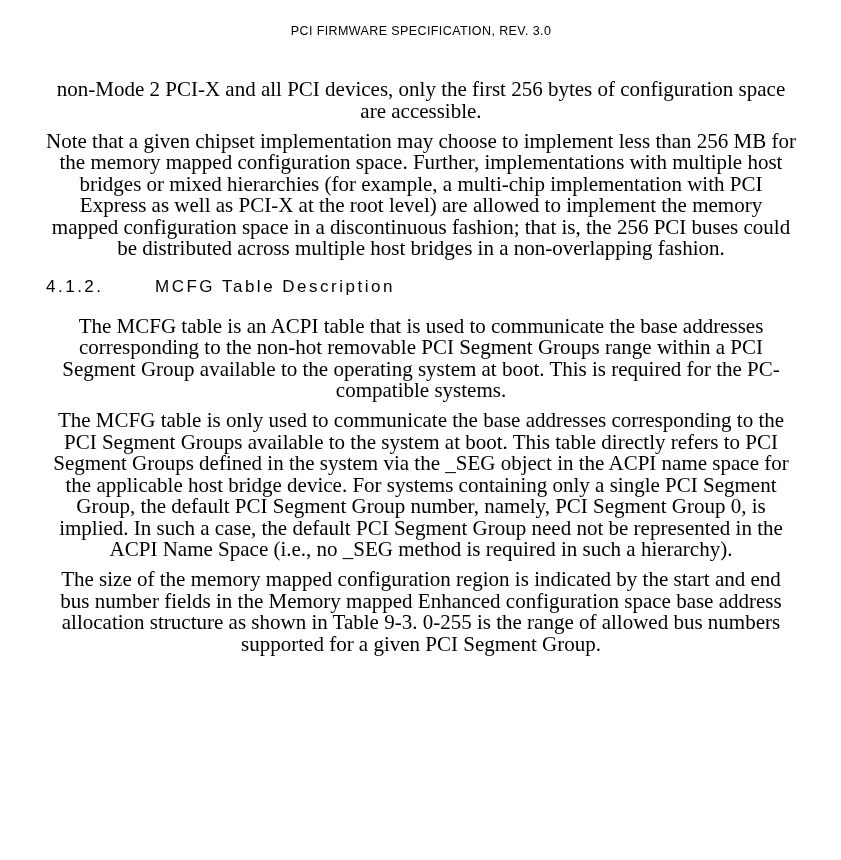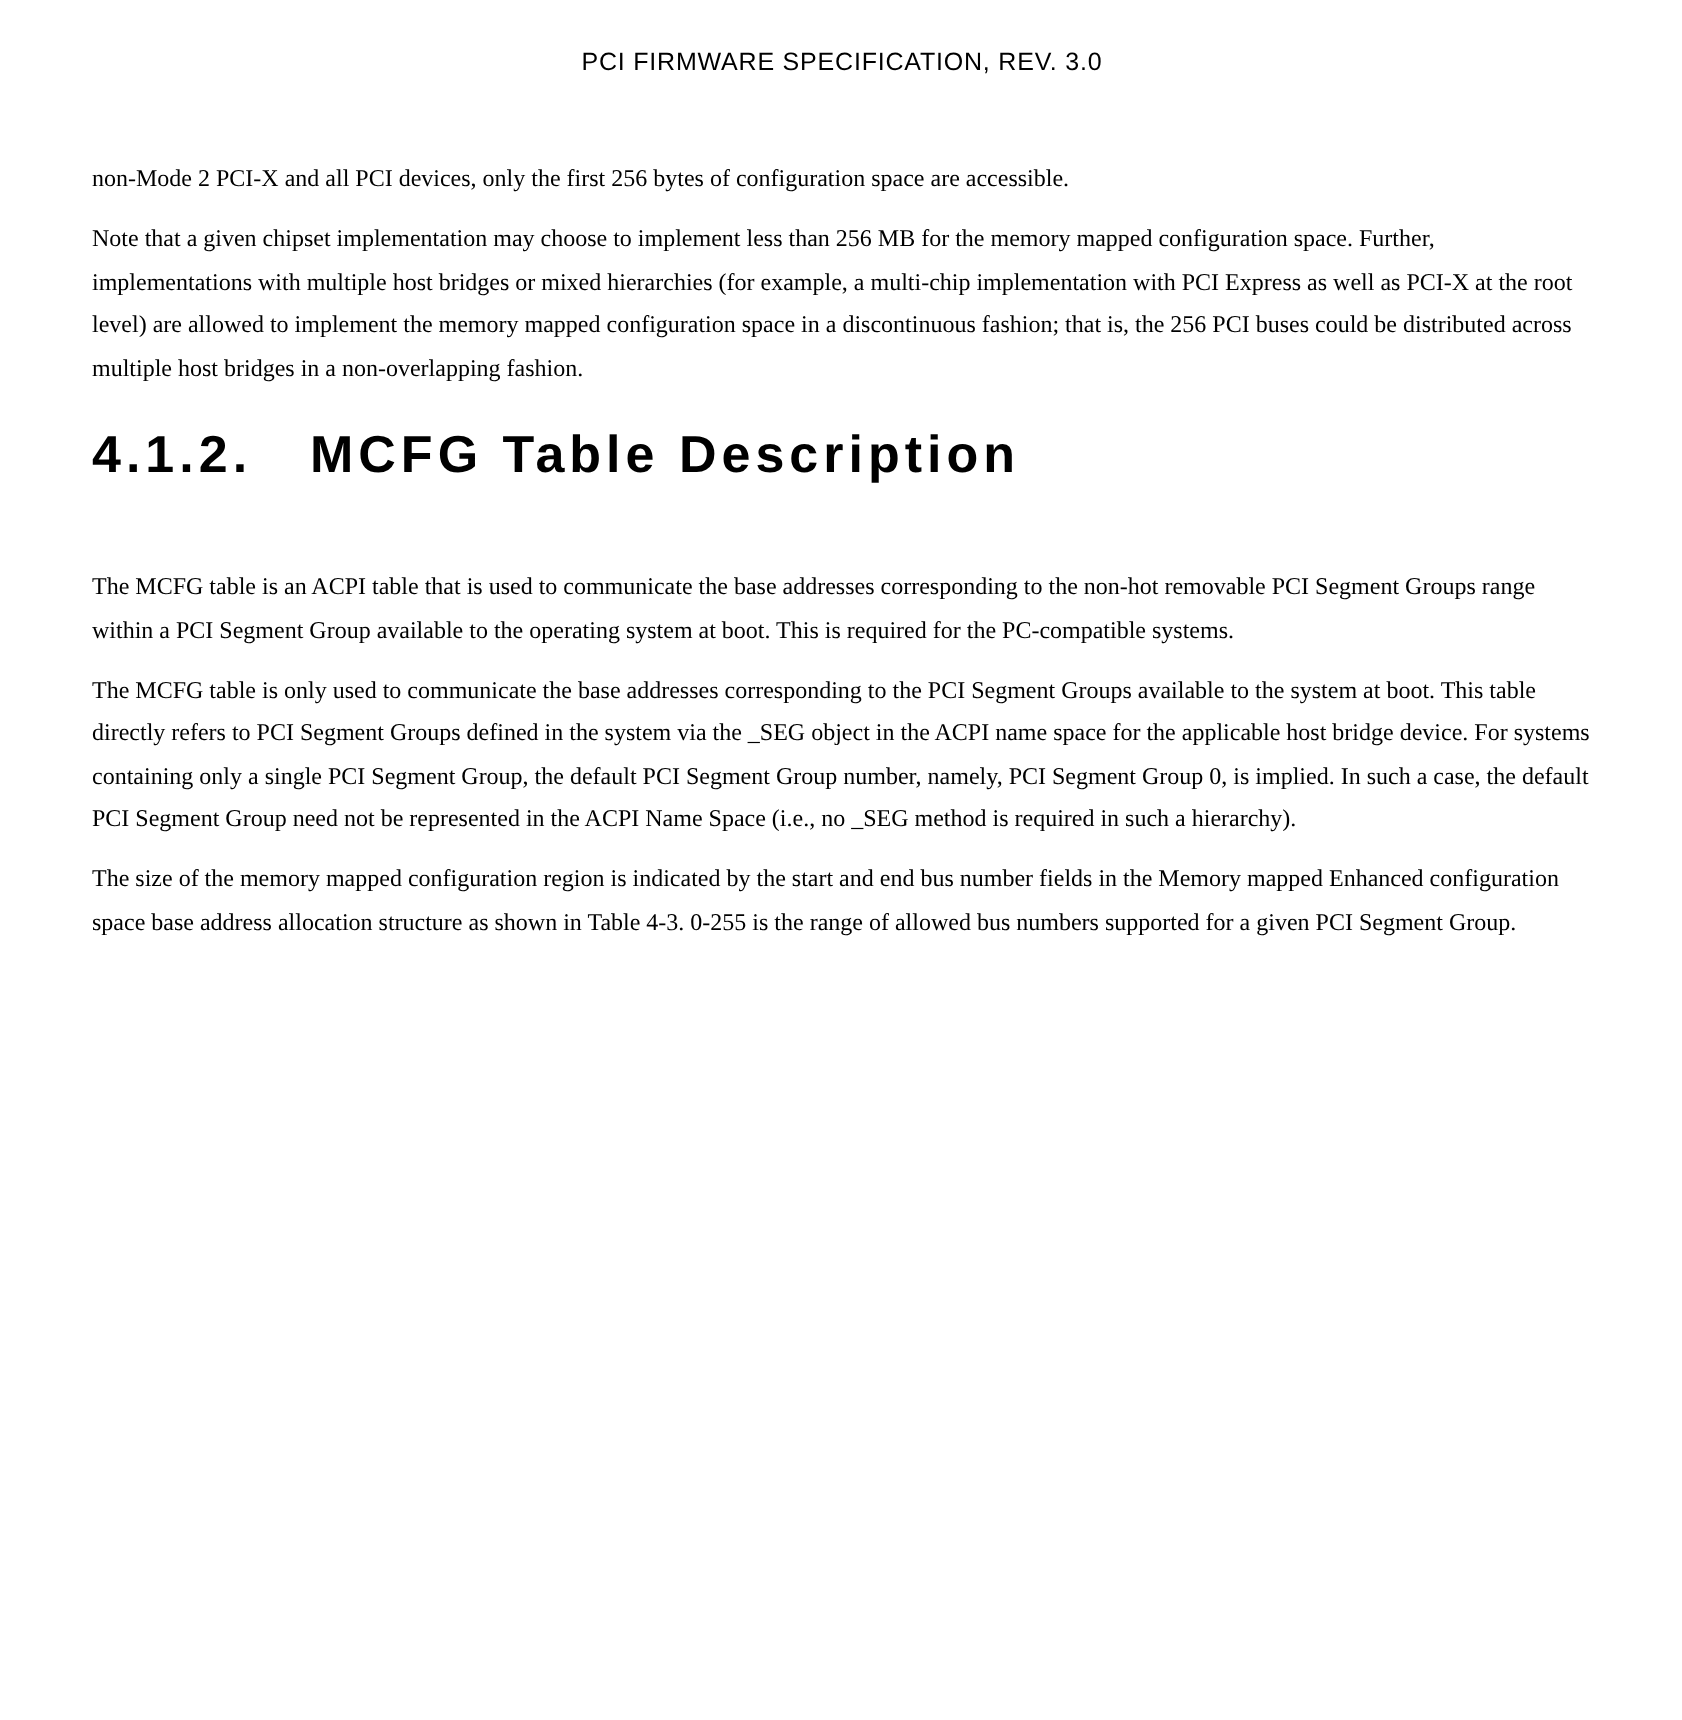--- a/index.html
+++ b/index.html
@@ -21,34 +21,34 @@
   .running-header {
     font-family: "Liberation Sans", sans-serif;
     font-size: 12.5px;
     letter-spacing: 0.4px;
     text-align: center;
     color: #000000;
     margin: 0 0 41px 0;
   }
   .body-text p {
     font-family: "Liberation Serif", "DejaVu Serif", serif;
-    font-size: 12px;
+    font-size: 21px;
     line-height: 21.5px;
     margin: 0 0 8.5px 0;
     max-width: 752px;
-    text-align: left;
+    text-align: center;
     color: #000000;
   }
   h2.section-heading {
     font-family: "Liberation Sans", sans-serif;
-    font-size: 26px;
-    font-weight: 700;
+    font-size: 17px;
+    font-weight: 400;
     letter-spacing: 2.5px;
     color: #000000;
-    margin: 17px 0 40px 0;
+    margin: 17px 0 19px 0;
   }
   h2.section-heading .section-number {
     display: inline-block;
     min-width: 109px;
     letter-spacing: 2.5px;
   }
 </style>
 </head>
 <body>
 
@@ -64,18 +64,18 @@
 
 
     <h2 class="section-heading">
       <span class="section-number">4.1.2.</span><span class="section-title">MCFG Table Description</span>
     </h2>
 
     <p>The MCFG table is an ACPI table that is used to communicate the base addresses corresponding to the non-hot removable PCI Segment Groups range within a PCI Segment Group available to the operating system at boot. This is required for the PC-compatible systems.</p>
 
     <p>The MCFG table is only used to communicate the base addresses corresponding to the PCI Segment Groups available to the system at boot.  This table directly refers to PCI Segment Groups defined in the system via the _SEG object in the ACPI name space for the applicable host bridge device.  For systems containing only a single PCI Segment Group, the default PCI Segment Group number, namely, PCI Segment Group 0, is implied.  In such a case, the default PCI Segment Group need not be represented in the ACPI Name Space (i.e., no _SEG method is required in such a hierarchy).</p>
 
-    <p>The size of the memory mapped configuration region is indicated by the start and end bus number fields in the Memory mapped Enhanced configuration space base address allocation structure as shown in Table 4-3.  0-255 is the range of allowed bus numbers supported for a given PCI Segment Group.</p>
+    <p>The size of the memory mapped configuration region is indicated by the start and end bus number fields in the Memory mapped Enhanced configuration space base address allocation structure as shown in Table 9-3.  0-255 is the range of allowed bus numbers supported for a given PCI Segment Group.</p>
 
 
   </div>
 
 </div>
 
 </body></html>

